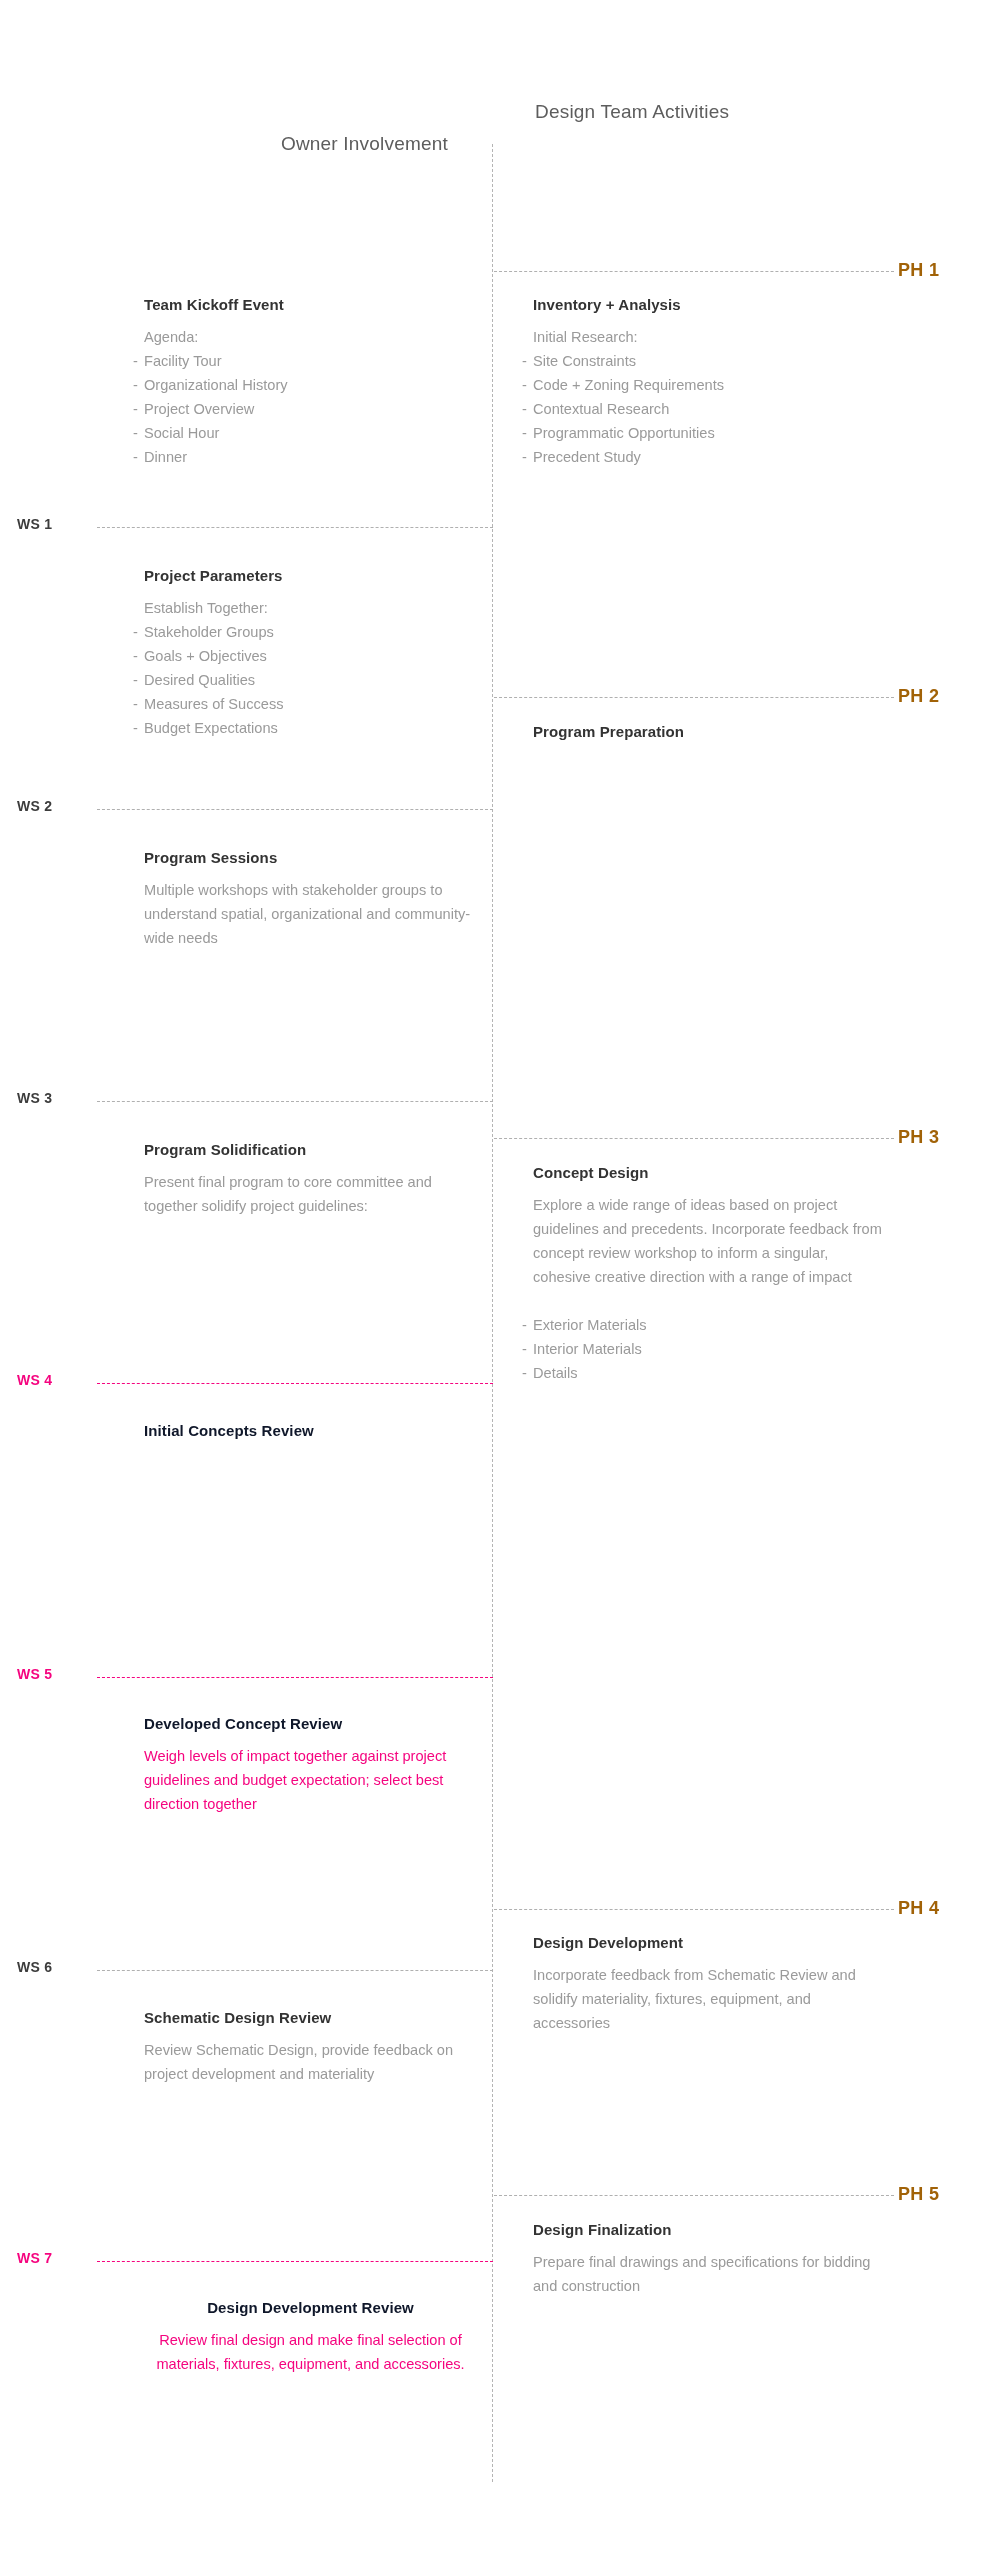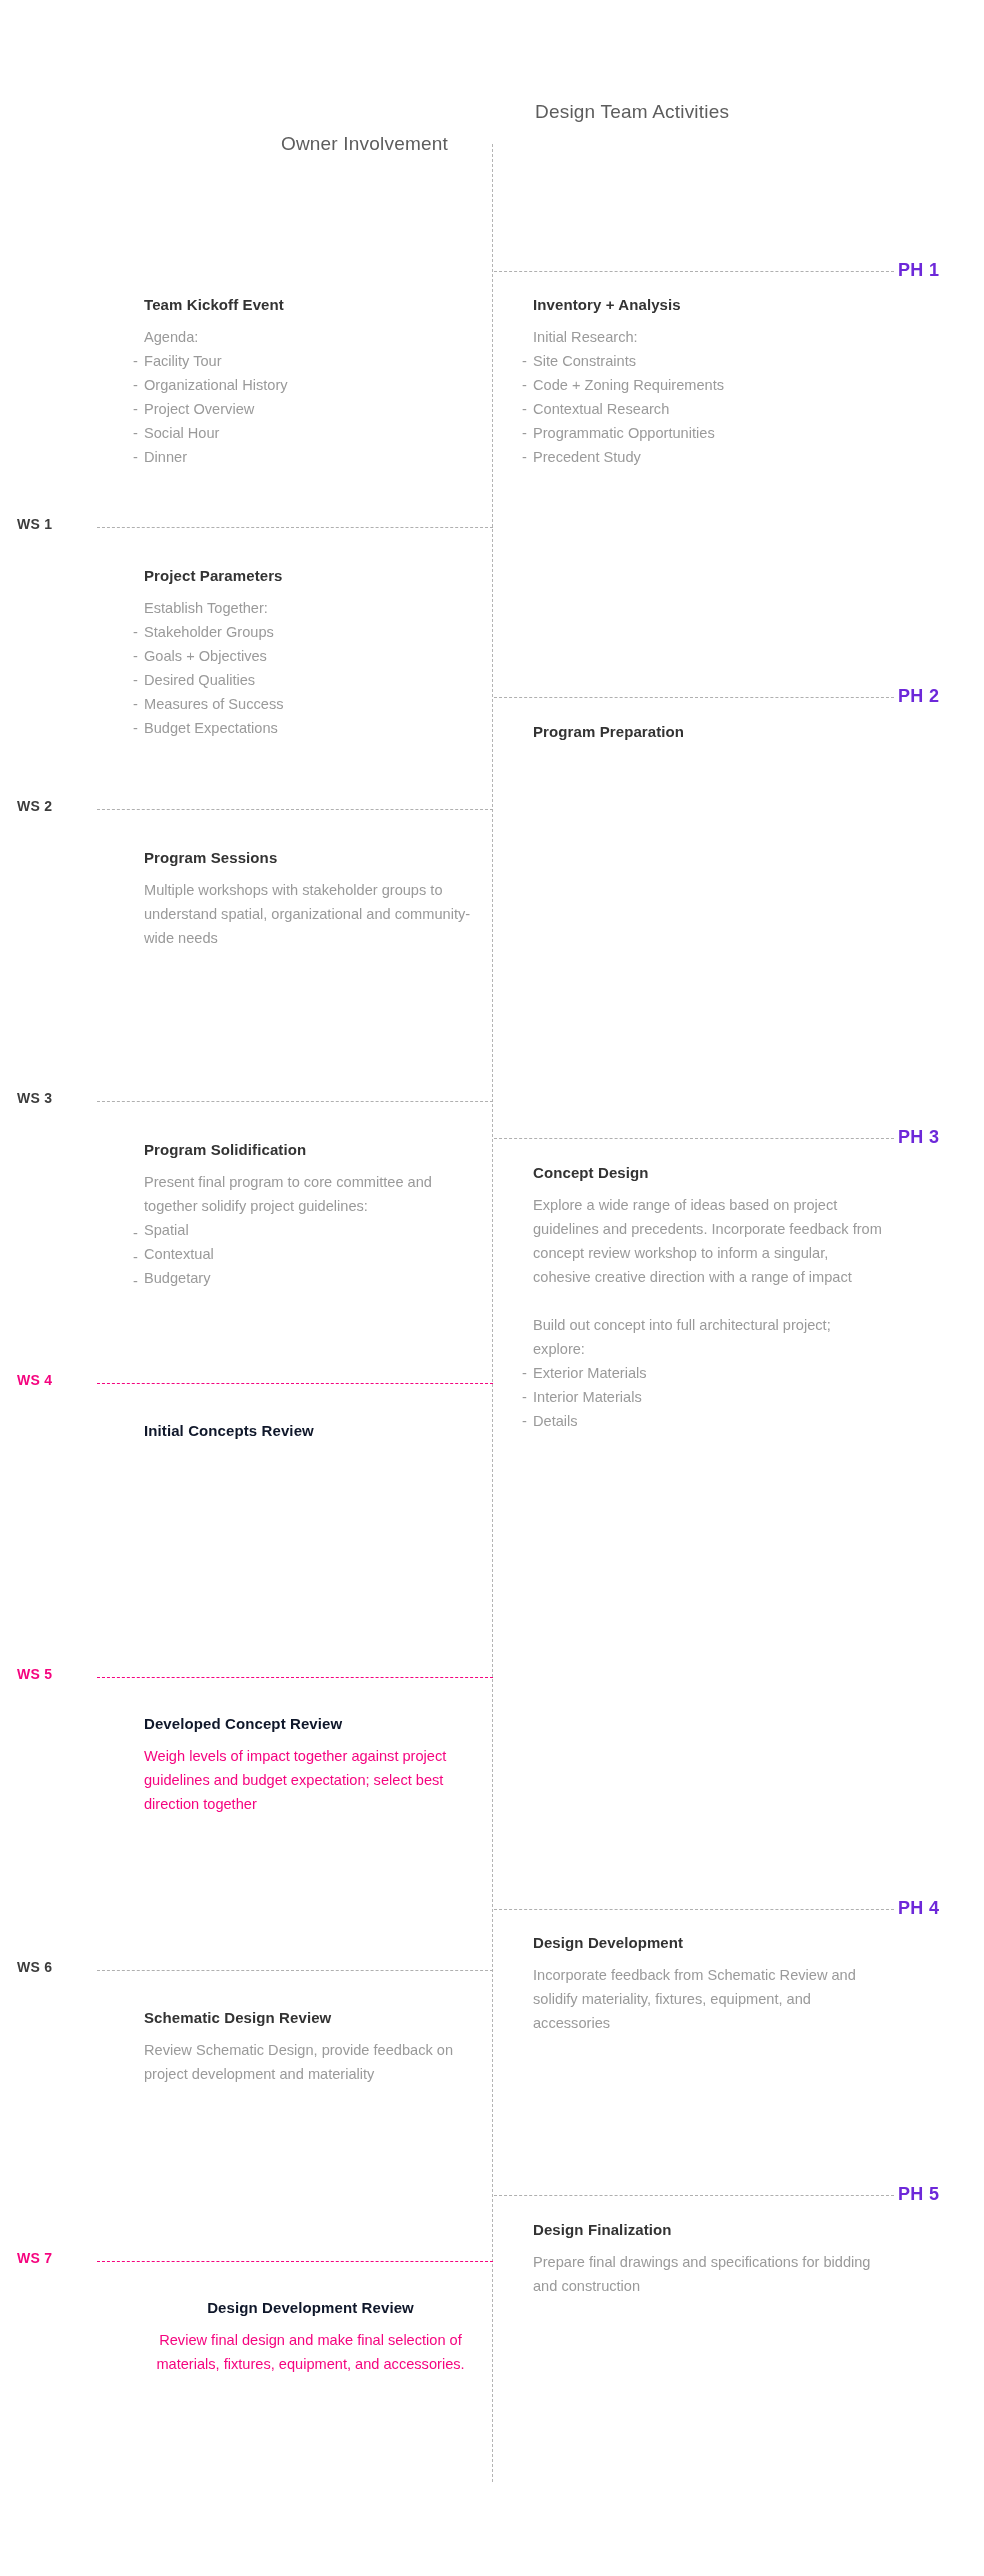--- a/index.html
+++ b/index.html
@@ -51,21 +51,21 @@
     left: 494px;
     width: 400px;
     height: 0;
     border-top: 1.7px dashed #b0b0b0;
   }
   .ph-label {
     position: absolute;
     left: 898px;
     font-size: 18px;
     font-weight: 700;
-    color: #6d28d9;
+    color: #a16207;
     letter-spacing: 0.3px;
     white-space: nowrap;
     transform: translateY(-11px);
   }
 
   
   .ws-rule {
     position: absolute;
     left: 97px;
     width: 396px;
@@ -196,25 +196,20 @@
           <li>Budget Expectations</li>
         </ul>
       </div>
       <div class="block left" style="top: 849px;">
         <div class="block-title">Program Sessions</div>
         <div class="block-body">Multiple workshops with stakeholder groups to understand spatial, organizational and community-wide needs</div>
       </div>
       <div class="block left" style="top: 1141px;">
         <div class="block-title">Program Solidification</div>
         <div class="block-sub">Present final program to core committee and together solidify project guidelines:</div>
-        <ul class="bullets low">
-          <li>Spatial</li>
-          <li>Contextual</li>
-          <li>Budgetary</li>
-        </ul>
       </div>
       <div class="block left" style="top: 1422px;">
         <div class="block-title accent">Initial Concepts Review</div>
       </div>
       <div class="block left" style="top: 1715px;">
         <div class="block-title accent">Developed Concept Review</div>
         <div class="block-body accent">Weigh levels of impact together against project guidelines and budget expectation; select best direction together</div>
       </div>
       <div class="block left" style="top: 2009px;">
         <div class="block-title">Schematic Design Review</div>
@@ -237,21 +232,20 @@
           <li>Precedent Study</li>
         </ul>
       </div>
       <div class="block right" style="top: 723px;">
         <div class="block-title">Program Preparation</div>
       </div>
       <div class="block right" style="top: 1164px;">
         <div class="block-title">Concept Design</div>
         <div class="block-body">Explore a wide range of ideas based on project guidelines and precedents. Incorporate feedback from concept review workshop to inform a singular, cohesive creative direction with a range of impact</div>
         <div class="spacer-line"></div>
-        <div class="block-sub">Build out concept into full architectural project; explore:</div>
         <ul class="bullets">
           <li>Exterior Materials</li>
           <li>Interior Materials</li>
           <li>Details</li>
         </ul>
       </div>
       <div class="block right" style="top: 1934px;">
         <div class="block-title">Design Development</div>
         <div class="block-body">Incorporate feedback from Schematic Review and solidify materiality, fixtures, equipment, and accessories</div>
       </div>

